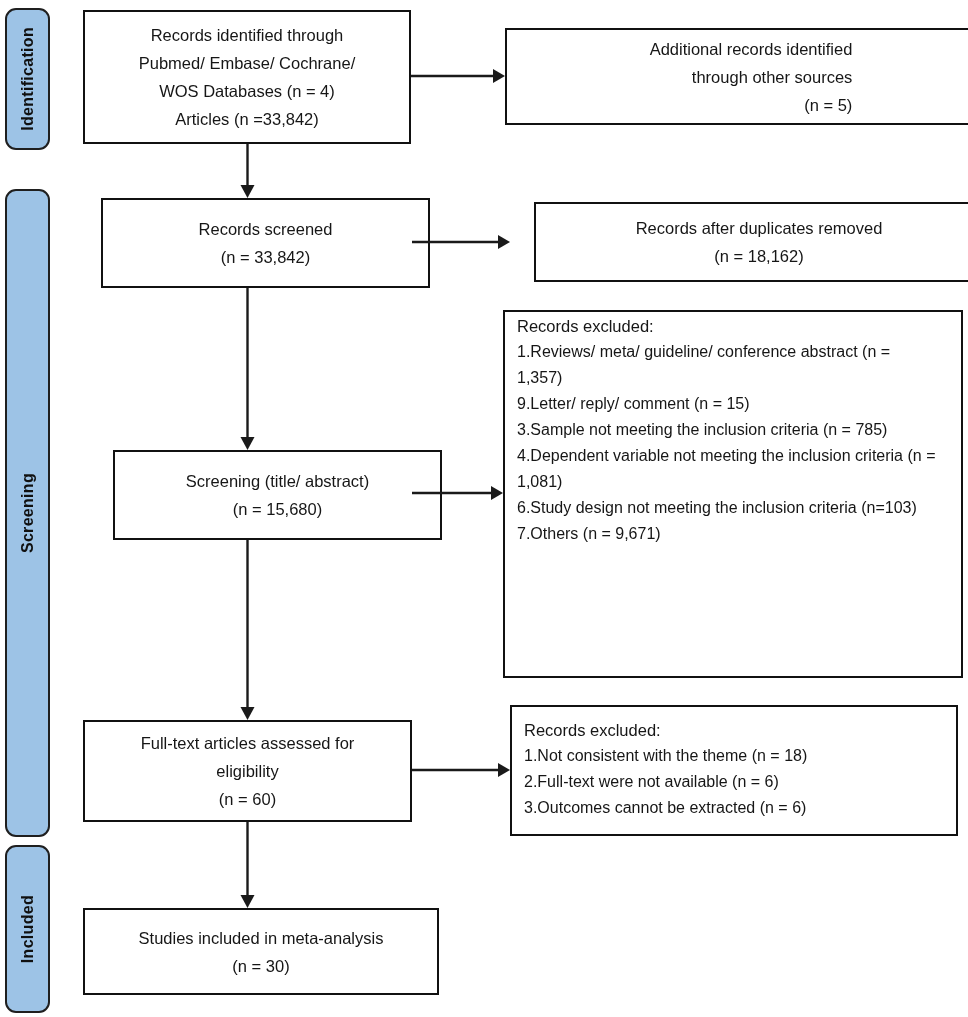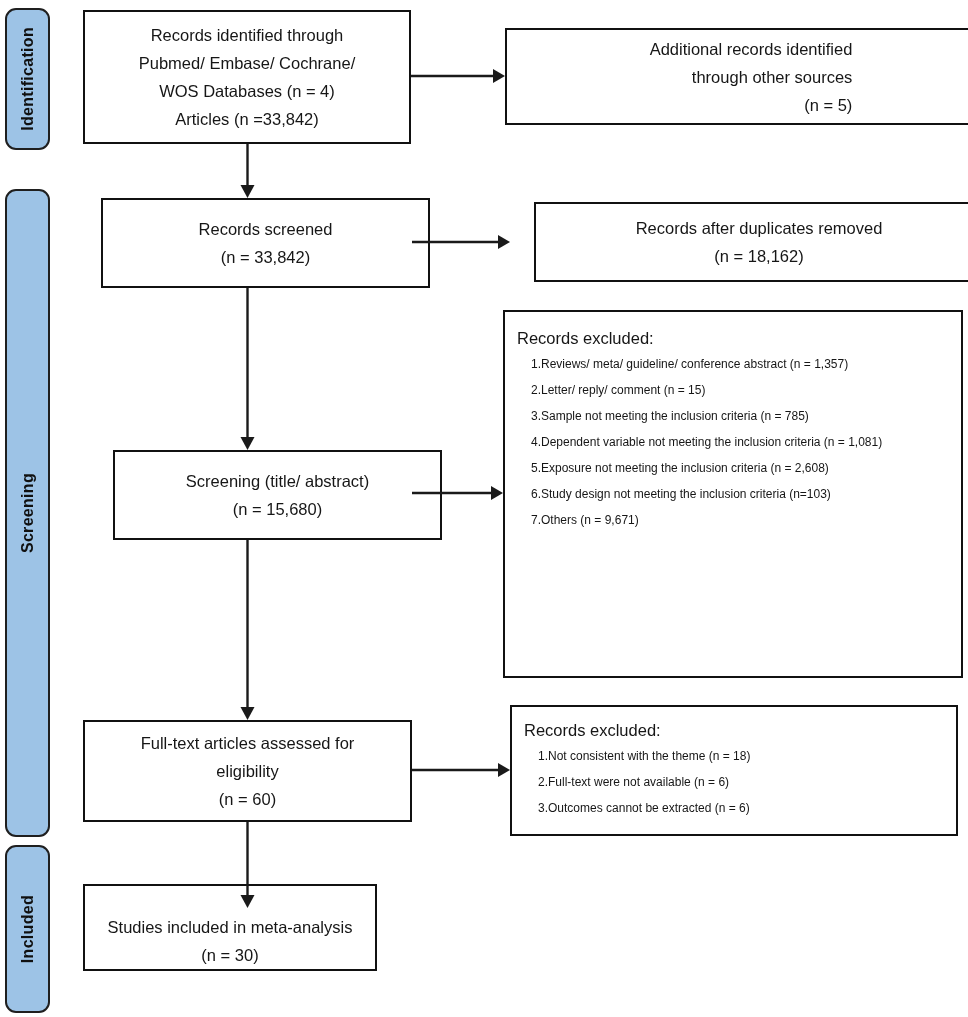--- a/index.html
+++ b/index.html
@@ -27,23 +27,23 @@
 
   
   .box {
     position:absolute; background:#fff;
     border:2.6px solid var(--box-border,#111);
     box-sizing:border-box;
   }
   .center { display:flex; align-items:center; justify-content:center; text-align:center; }
   .box-text { font-size:16.5px; line-height:28px; white-space:pre-line; color:#161616; }
 
-  .list { padding:13px 24px 10px 12px; }
+  .list { padding:1px 24px 10px 12px; }
   .list-title { font-size:16.5px; line-height:26px; color:#161616; }
-  .list-item  { font-size:12px; line-height:26px; margin-left:14px; color:#161616; }
+  .list-item  { font-size:16px; line-height:26px; color:#161616; }
 
   svg.arrows { position:absolute; left:0; top:0; width:968px; height:1017px; pointer-events:none; }
   svg.arrows line { stroke:var(--arrow,#1a1a1a); stroke-width:2.4; }
   svg.arrows polygon { fill:var(--arrow,#1a1a1a); }
 </style>
 </head>
 <body>
 
 <div class="canvas">
 
@@ -73,43 +73,42 @@
     <div class="box-text">Screening (title/ abstract)
 (n = 15,680)</div>
   </div>
 
   <div class="box center" style="left:83px; top:720px; width:329px; height:102px;">
     <div class="box-text">Full-text articles assessed for
 eligibility
 (n = 60)</div>
   </div>
 
-  <div class="box center" style="left:83px; top:884px; width:294px; height:87px;align-items:flex-end;">
+  <div class="box center" style="left:83px; top:908px; width:356px; height:87px;">
     <div class="box-text">Studies included in meta-analysis
 (n = 30)</div>
   </div>
 
   <div class="box center" style="left:505px; top:28px; width:492px; height:97px;text-align:right;">
     <div class="box-text">Additional records identified
 through other sources
 (n = 5)</div>
   </div>
 
   <div class="box center" style="left:510px; top:202px; width:450px; height:80px;margin-left:24px;">
     <div class="box-text">Records after duplicates removed
 (n = 18,162)</div>
   </div>
 
   <div class="box list" style="left:503px; top:310px; width:460px; height:368px;">
     <div class="list-title">Records excluded:</div>
     <div class="list-item">1.Reviews/ meta/ guideline/ conference abstract (n = 1,357)</div>
-    <div class="list-item">2.Letter/ reply/ comment (n = 15)</div>
+    <div class="list-item">9.Letter/ reply/ comment (n = 15)</div>
     <div class="list-item">3.Sample not meeting the inclusion criteria (n = 785)</div>
     <div class="list-item">4.Dependent variable not meeting the inclusion criteria (n = 1,081)</div>
-    <div class="list-item">5.Exposure not meeting the inclusion criteria (n = 2,608)</div>
     <div class="list-item">6.Study design not meeting the inclusion criteria (n=103)</div>
     <div class="list-item">7.Others (n = 9,671)</div>
   </div>
 
   <div class="box list" style="left:510px; top:705px; width:448px; height:131px; padding-top:10px;">
     <div class="list-title">Records excluded:</div>
     <div class="list-item">1.Not consistent with the theme (n = 18)</div>
     <div class="list-item">2.Full-text were not available (n = 6)</div>
     <div class="list-item">3.Outcomes cannot be extracted (n = 6)</div>
   </div>

